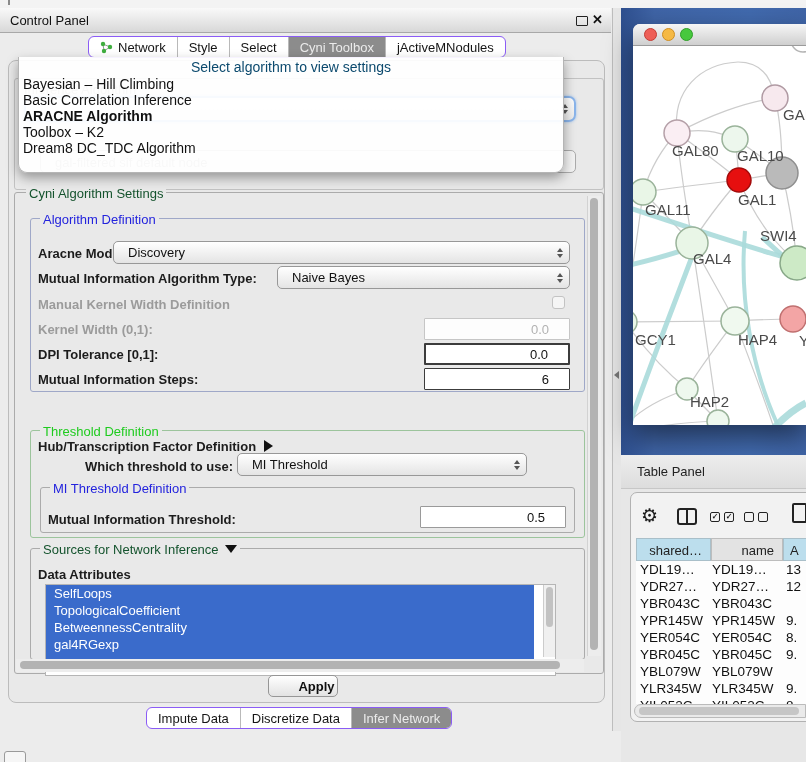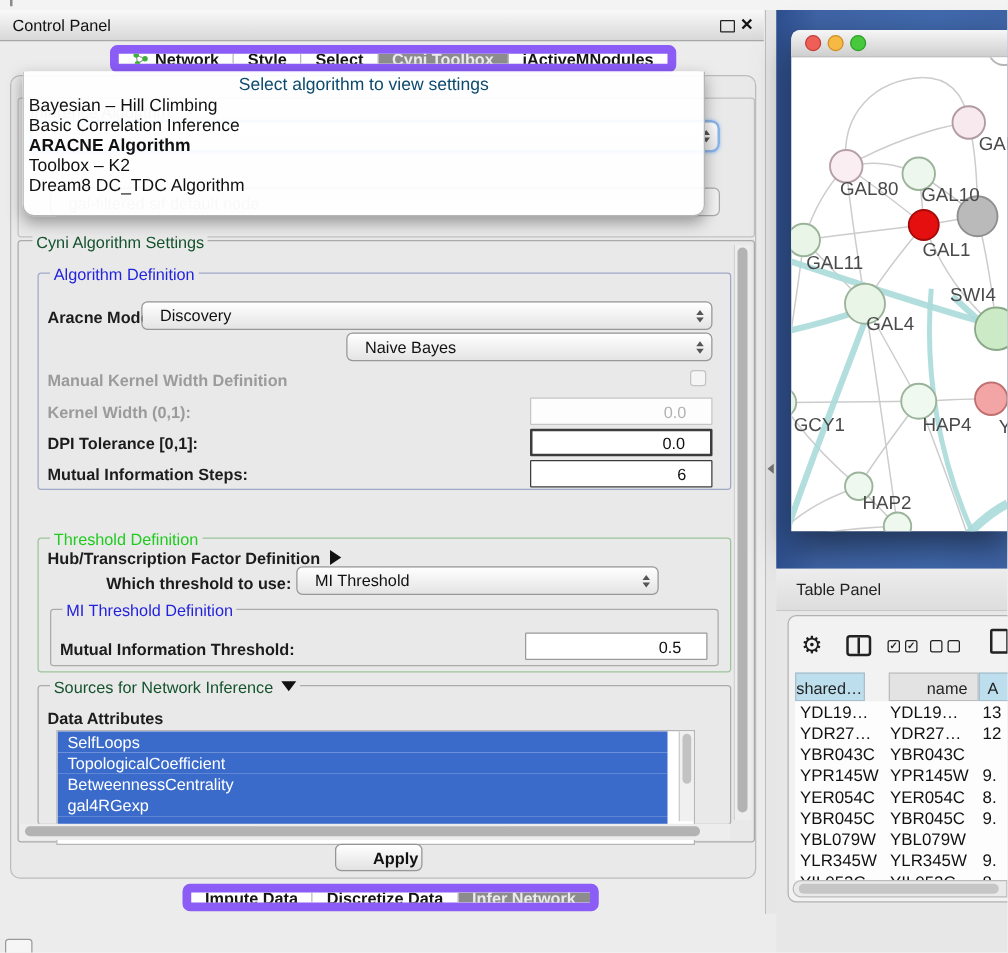--- a/index.html
+++ b/index.html
@@ -7,21 +7,21 @@
   .abs{position:absolute;}
   
   .topstrip{left:0;top:0;width:806px;height:8px;background:#f3f3f3;border-bottom:1px solid #d9d9d9;}
   .toptick{left:8px;top:0;width:2px;height:5px;background:#8a8a8a;}
   
   .cp{left:0;top:8px;width:612px;height:723px;background:#ececec;border-right:1px solid #bdbdbd;}
   .cp-title{left:0;top:8px;width:611px;height:25px;background:linear-gradient(#f9f9f9,#d8d8d8);border-bottom:1px solid #a8a8a8;font-size:13px;color:#111;line-height:25px;padding-left:10px;box-sizing:border-box;}
   .float-ic{left:576px;top:16px;width:10px;height:8px;border:1.5px solid #222;border-radius:1px;}
   .close-ic{left:592px;top:12px;font-size:13px;font-weight:bold;color:#111;}
   
-  .seg{position:absolute;display:flex;border:7px solid #8b5cf6;border-radius:6px;overflow:hidden;background:#fff;font-size:13px;font-weight:bold;color:#151515;height:22px;box-sizing:border-box;}
+  .seg{position:absolute;display:flex;border:1px solid #8b5cf6;border-radius:6px;overflow:hidden;background:#fff;font-size:13px;font-weight:normal;color:#151515;height:22px;box-sizing:border-box;}
   .seg>div{padding:0 11px;border-right:1px solid #b9b9b9;display:flex;align-items:center;gap:5px;white-space:nowrap;}
   .seg>div:last-child{border-right:none;}
   .seg>div.sel{background:#8c8c8c;color:#ebebeb;}
   
   .subpanel{left:8px;top:60px;width:597px;height:643px;background:#e9e9e9;border:1px solid #bcbcbc;border-radius:8px;box-sizing:border-box;}
   
   .bg-grp{left:14px;top:78px;width:588px;height:110px;border:1px solid #c2c2c2;border-radius:3px;}
   .bg-leg{left:24px;top:82px;font-size:13px;color:#8f8f8f;}
   .bg-combo{left:24px;top:96px;width:552px;height:26px;border:2px solid #8ab4ea;border-radius:7px;background:linear-gradient(#fdfdfd,#e9e9e9);box-shadow:0 0 3px #9cc2ee;box-sizing:border-box;}
   .bg-netcombo{left:40px;top:150px;width:536px;height:23px;border:1px solid #ababab;border-radius:5px;background:#f2f2f2;font-size:13px;color:#9a9a9a;line-height:23px;padding-left:14px;box-sizing:border-box;}
@@ -155,20 +155,21 @@
 
   <div class="lbl" style="left:38px;top:246px;">Aracne Mode:</div>
   <div class="combo" style="left:113px;top:241px;width:457px;height:23px;">
     <span>Discovery</span>
     <span class="stepper">
         <span class="tri-up"></span>
         <span class="tri-dn"></span>
       </span>
   </div>
 
+  <div class="lbl" style="left:38px;top:271px;">Mutual Information Algorithm Type:</div>
   <div class="combo" style="left:277px;top:266px;width:293px;height:23px;">
     <span>Naive Bayes</span>
     <span class="stepper">
         <span class="tri-up"></span>
         <span class="tri-dn"></span>
       </span>
   </div>
 
   <div class="lbl dis" style="left:38px;top:297px;">Manual Kernel Width Definition</div>
   <div class="chk" style="left:552px;top:296px;"></div>
@@ -326,21 +327,21 @@
   <div class="cbpair" style="left:710px;top:512px;">
     <span class="cb">✓</span>
     <span class="cb">✓</span>
   </div>
   <div class="cbpair" style="left:744px;top:512px;">
     <span class="cb"></span>
     <span class="cb"></span>
   </div>
   <div class="abs fileic"></div>
 
-  <div class="tbl-hd hd-blue" style="left:636px;top:538px;width:56px;text-align:right;padding-right:8px;">shared…</div>
+  <div class="tbl-hd hd-blue" style="left:636px;top:538px;width:75px;text-align:right;padding-right:8px;">shared…</div>
   <div class="tbl-hd hd-gray" style="left:711px;top:538px;width:72px;text-align:right;padding-right:8px;">name</div>
   <div class="tbl-hd hd-blue" style="left:783px;top:538px;width:40px;padding-left:6px;">A</div>
 
   <div class="abs tbl-body" id="tbl-body">
       <div class="trow" style="left: 4px; top: 0px;">YDL19…</div>
       <div class="trow" style="left: 76px; top: 0px;">YDL19…</div>
       <div class="trow" style="left: 150px; top: 0px;">13</div>
       <div class="trow" style="left: 4px; top: 17px;">YDR27…</div>
       <div class="trow" style="left: 76px; top: 17px;">YDR27…</div>
       <div class="trow" style="left: 150px; top: 17px;">12</div>

